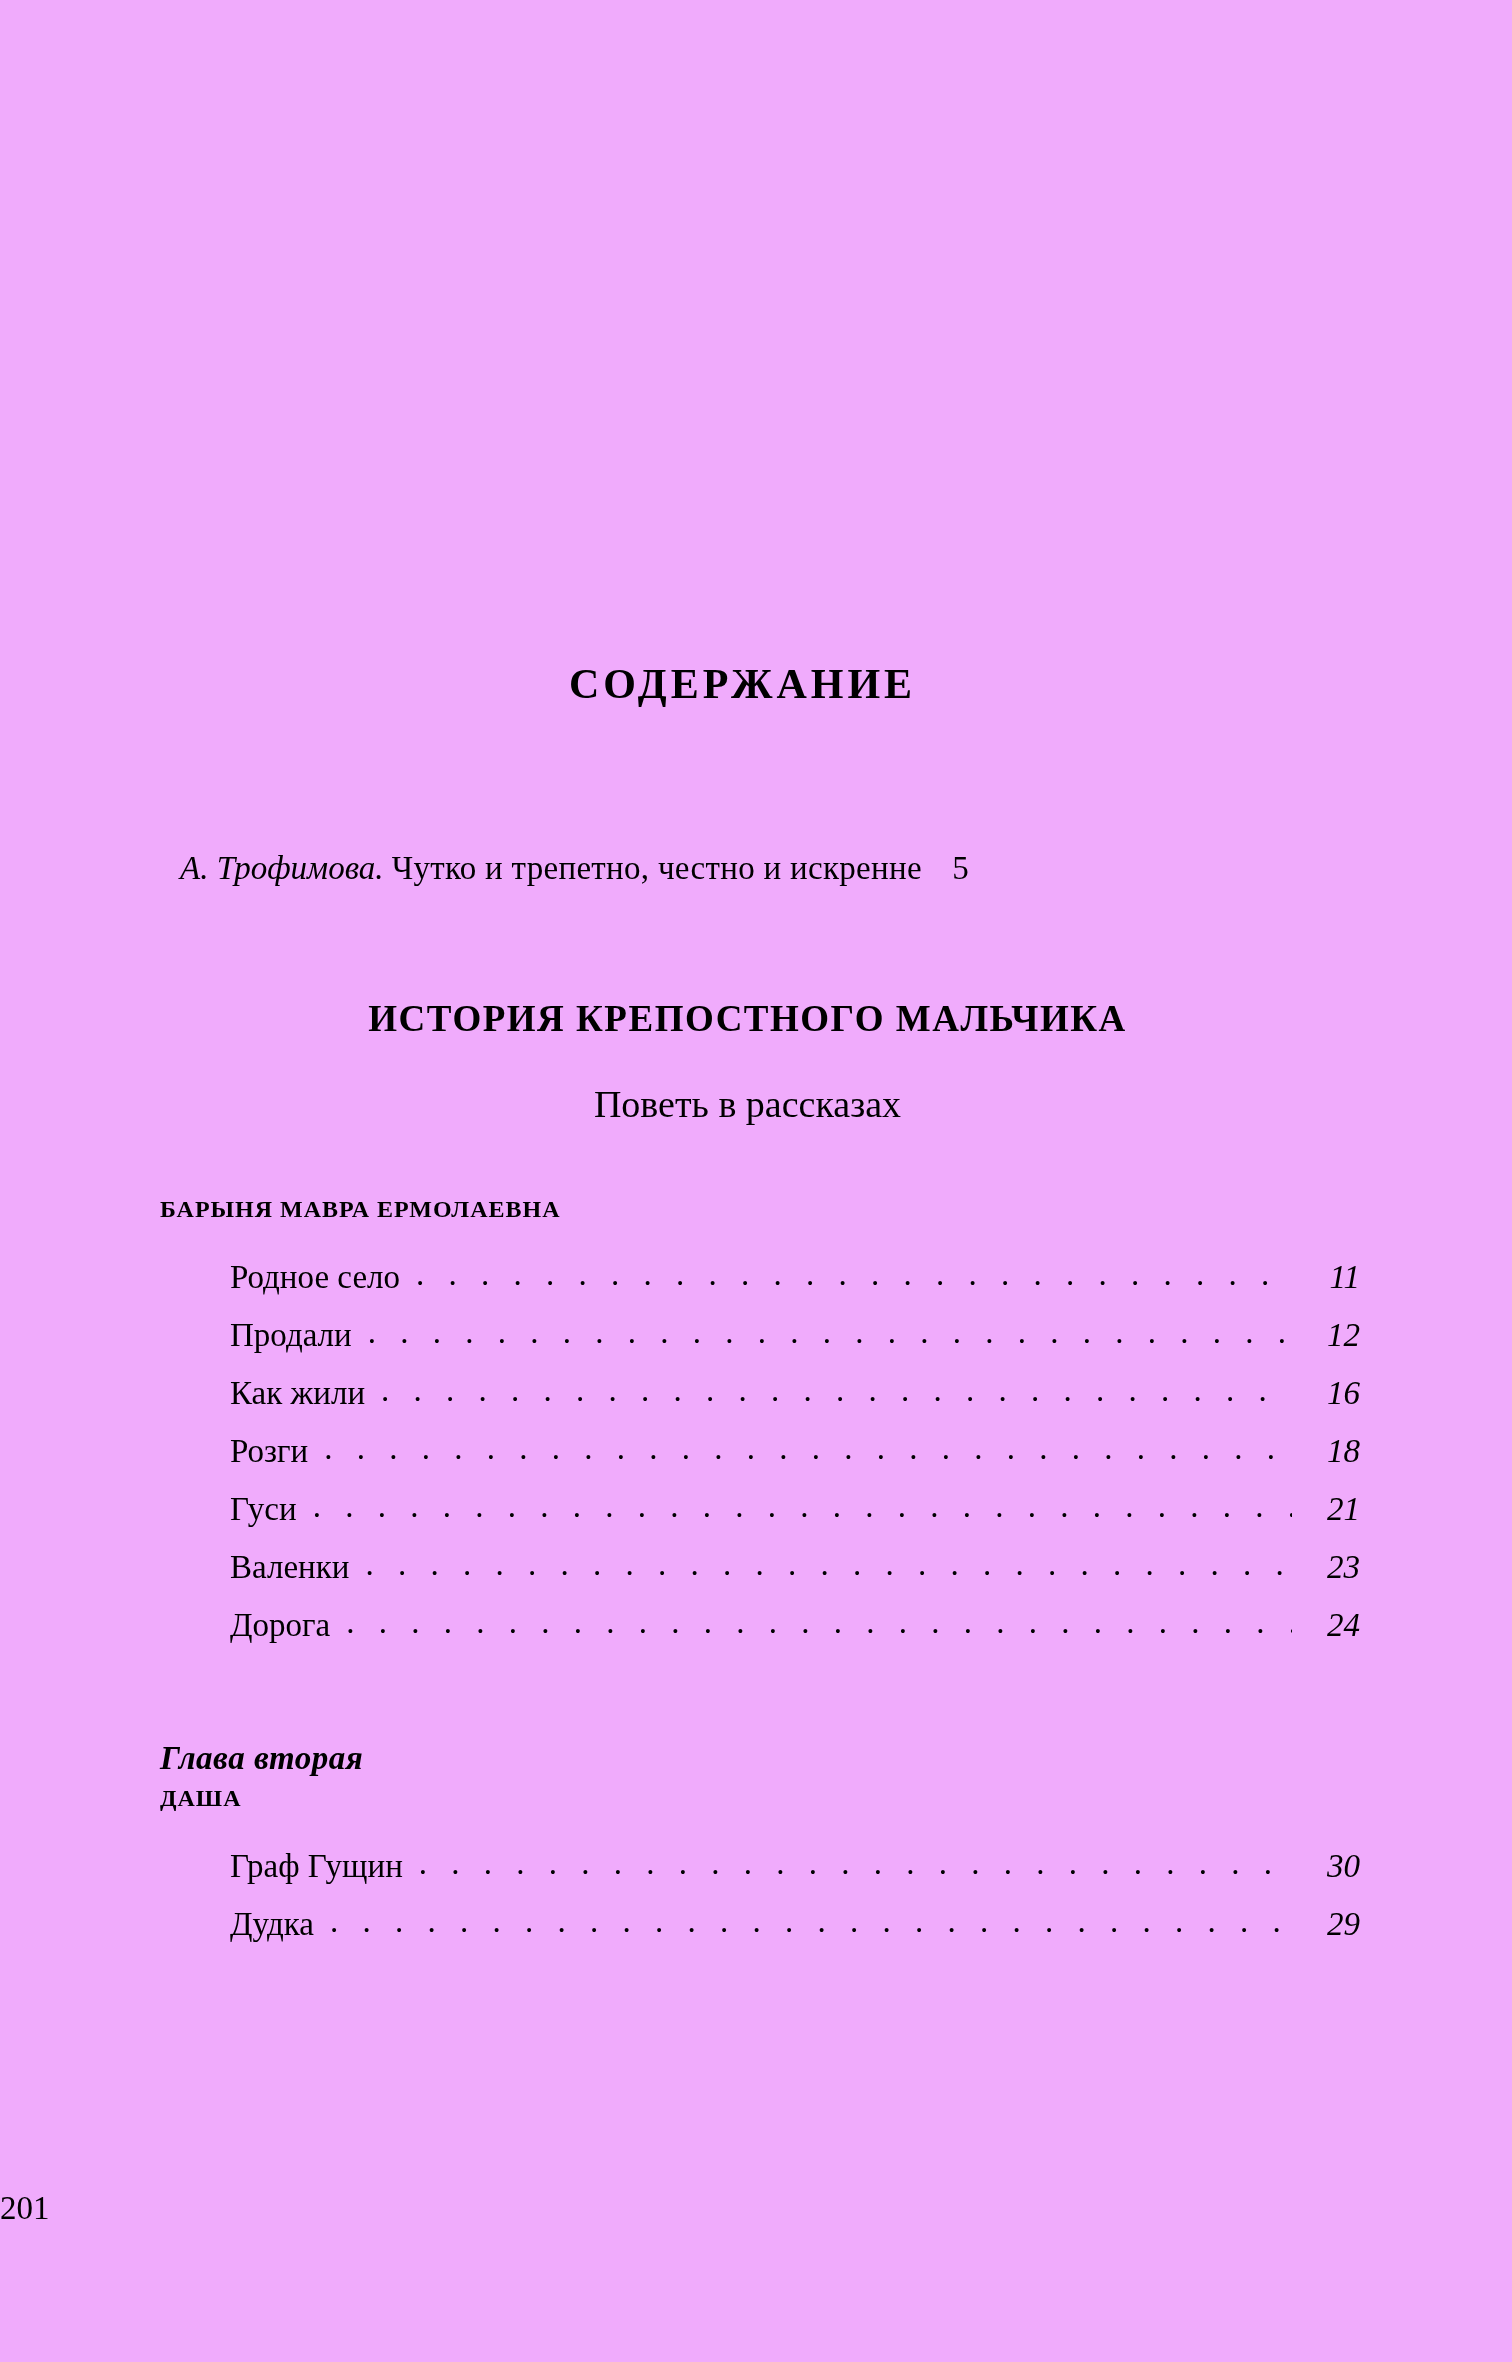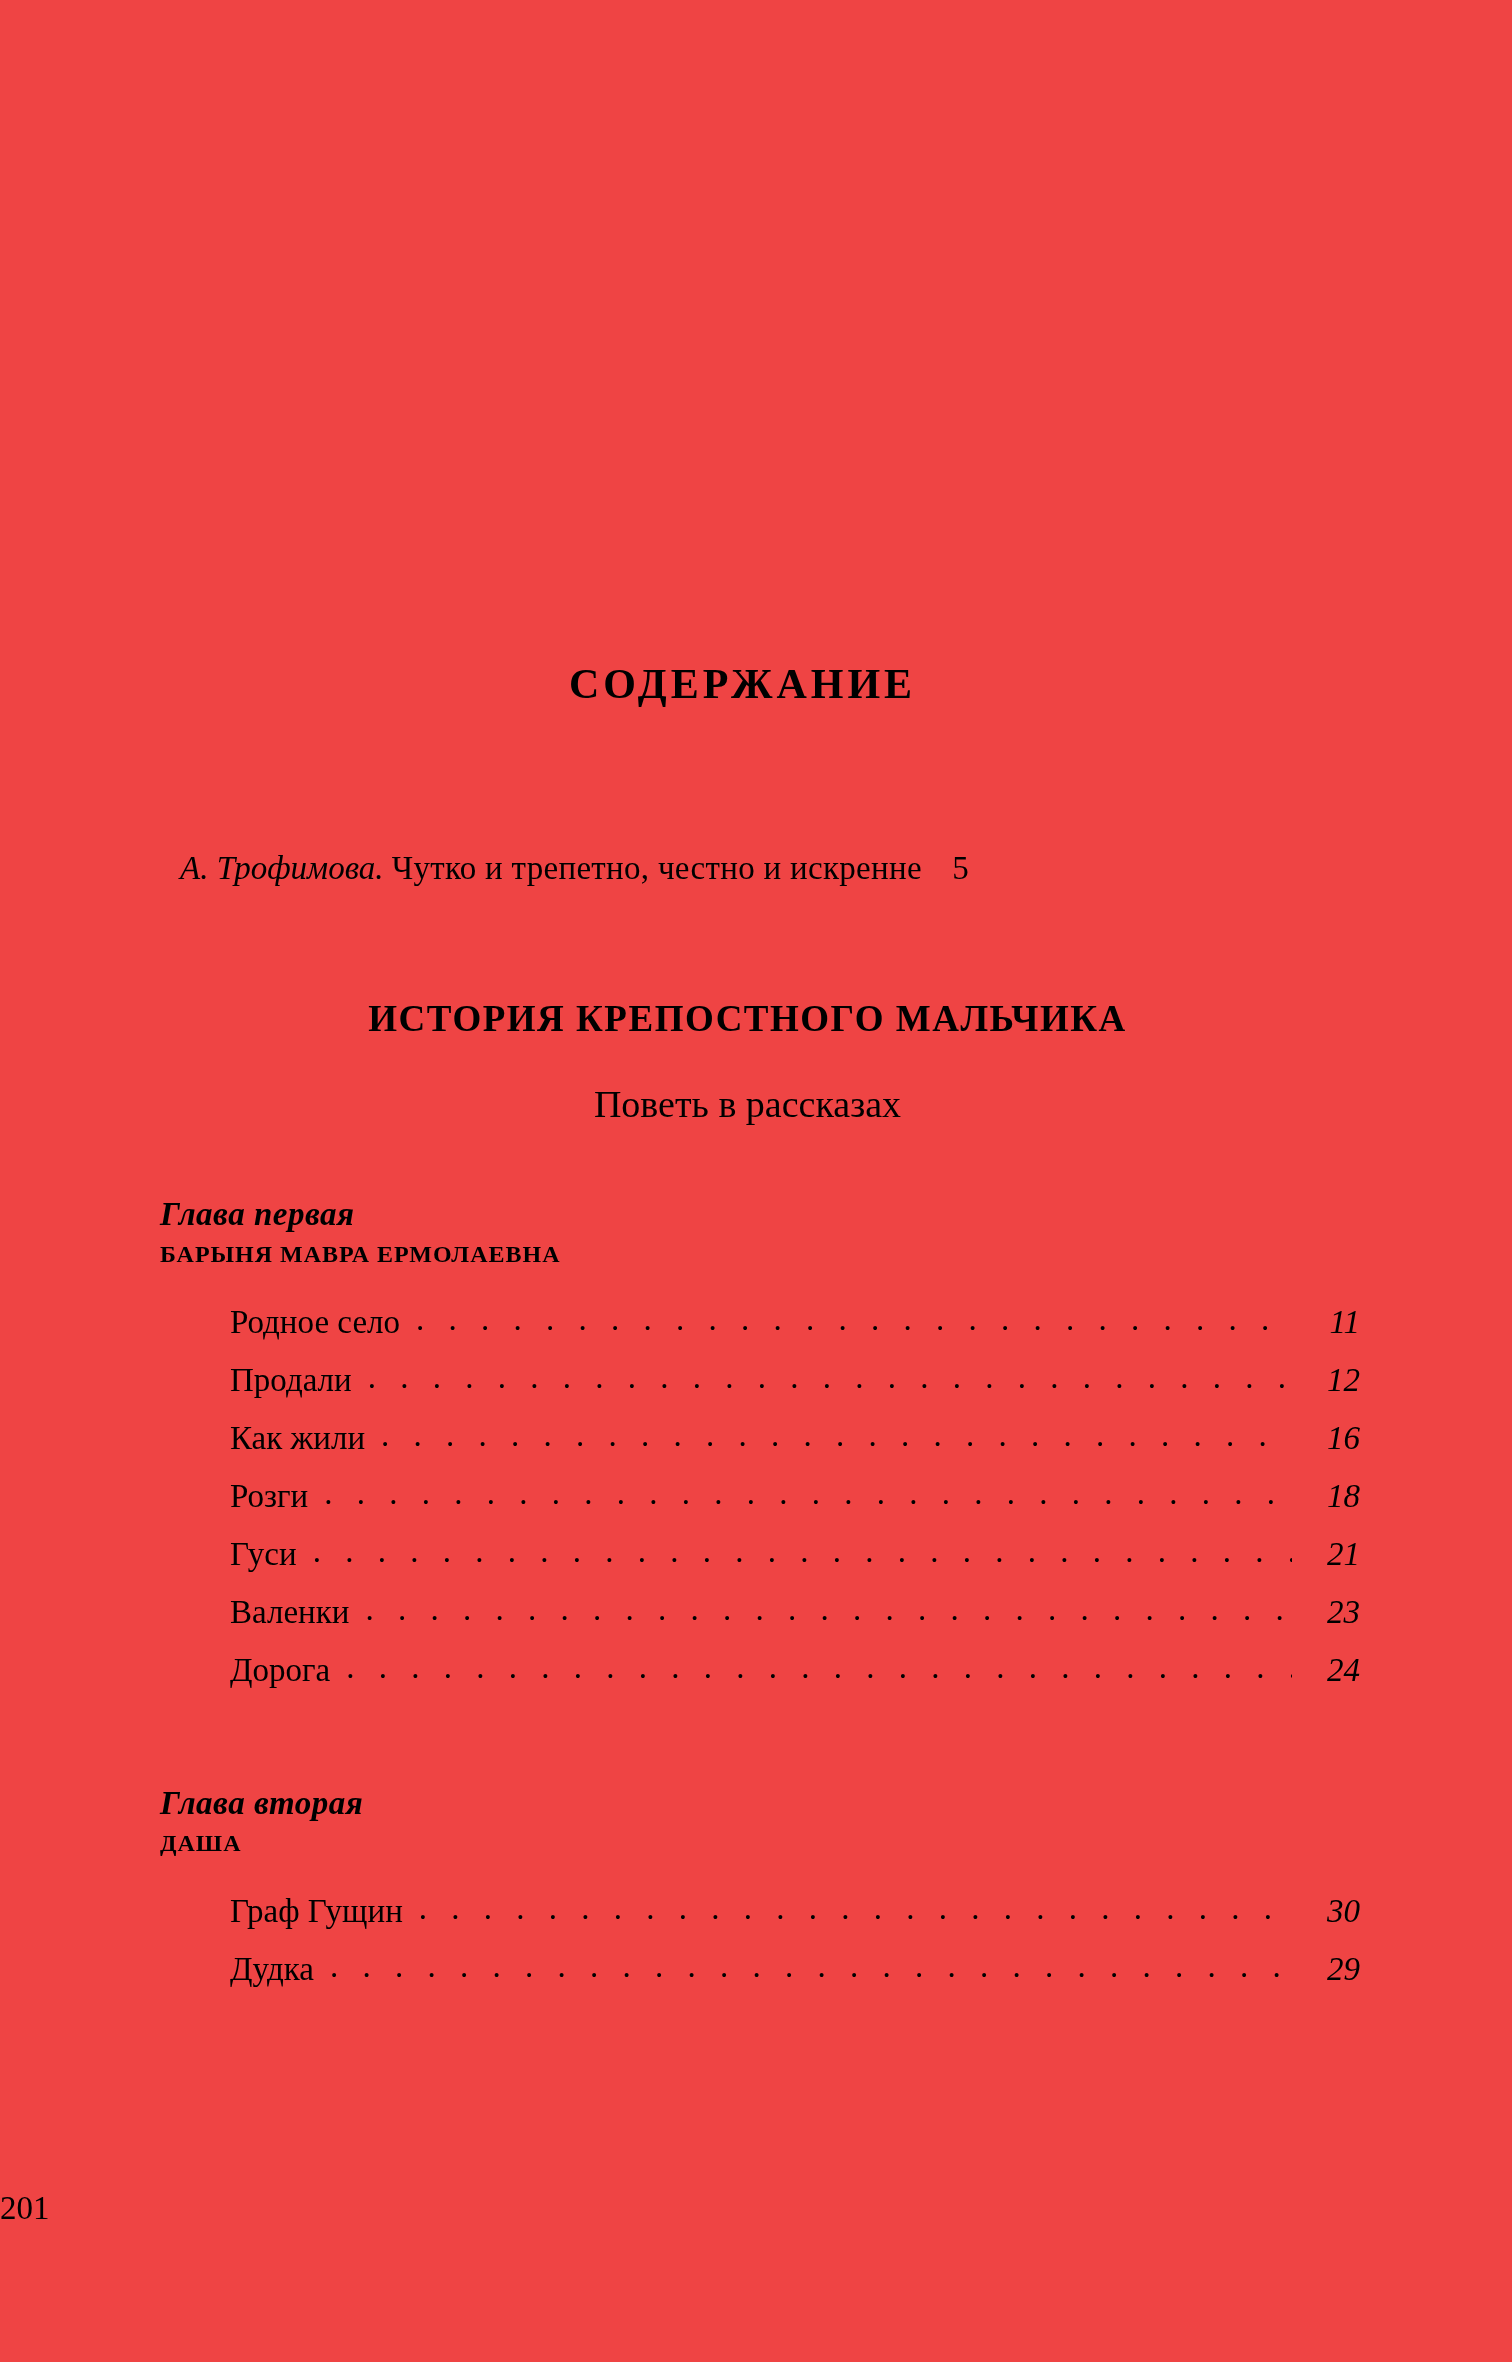--- a/index.html
+++ b/index.html
@@ -14,21 +14,21 @@
     font-family: "Liberation Serif", serif;
     color: #000000;
     overflow: hidden;
   }
   .page {
     position: absolute;
     top: 0;
     left: 0;
     width: 1512px;
     height: 2362px;
-    background: #ef4444;
+    background: #f0abfc;
   }
   .content {
     position: absolute;
     left: 155px;
     top: 660px;
     width: 1205px;
   }
 
   .toc-title {
     text-align: center;
@@ -146,21 +146,20 @@
     <div class="foreword">
       <span class="author">А. Трофимова.</span>
       <span class="fw-text">Чутко и трепетно, честно и искренне</span>
       <span class="fw-page">5</span>
     </div>
 
     <div class="part-title">ИСТОРИЯ КРЕПОСТНОГО МАЛЬЧИКА</div>
     <div class="part-sub">Поветь в рассказах</div>
 
     <div class="chapter">
-      <div class="chapter-label">Глава первая</div>
       <div class="chapter-name">БАРЫНЯ МАВРА ЕРМОЛАЕВНА</div>
     </div>
 
     <div class="entries">
       <div class="entry">
         <span class="entry-name">Родное село</span>
         <span class="entry-dots">. . . . . . . . . . . . . . . . . . . . . . . . . . . . . . . . . . . . . . . . . . . . . . .</span>
         <span class="entry-page">11</span>
       </div>
       <div class="entry">

